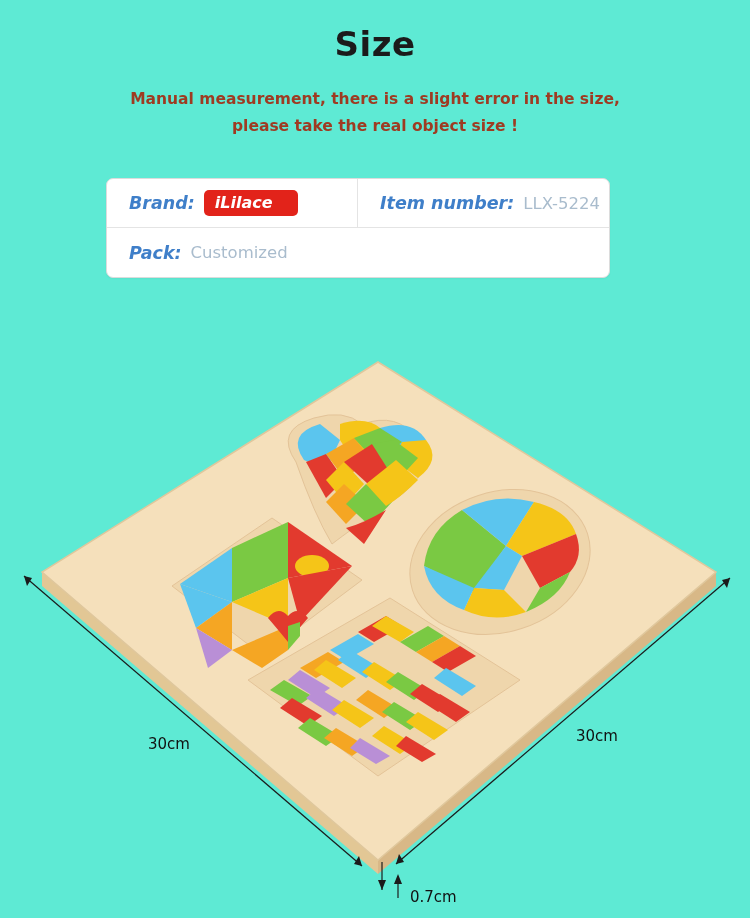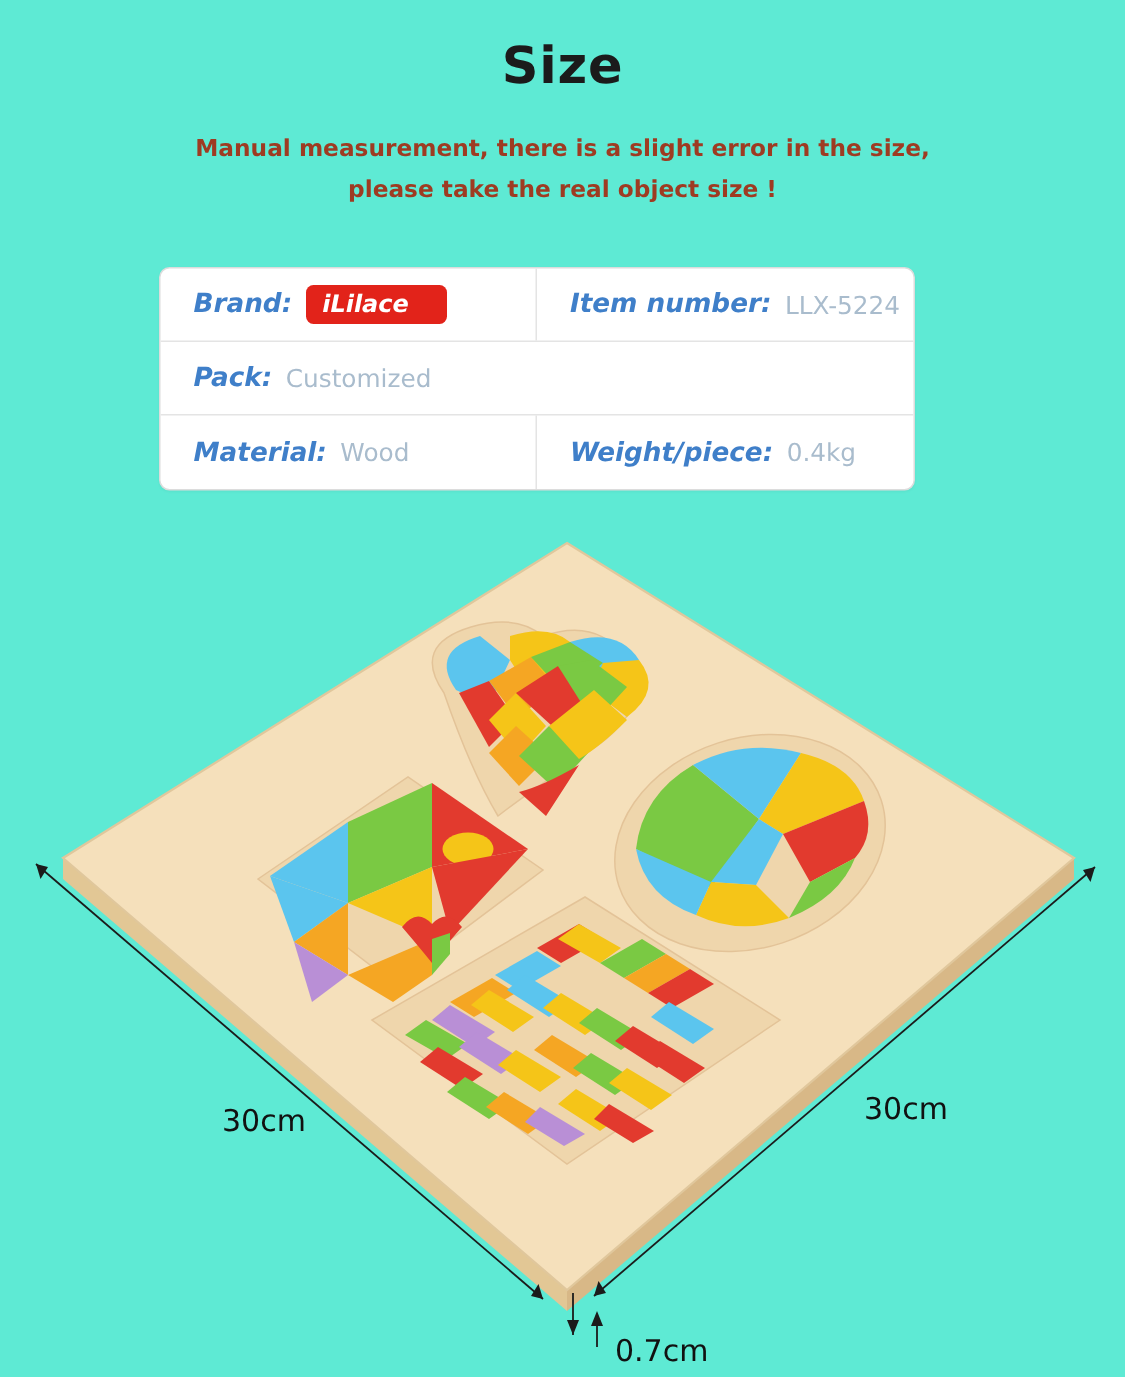--- a/index.html
+++ b/index.html
@@ -97,21 +97,21 @@
     position: absolute;
     left: 0;
     top: 350px;
     width: 750px;
     height: 568px;
   }
 
   
   .dim {
     position: absolute;
-    font-size: 20px;
+    font-size: 15px;
     color: #111;
     font-family: "DejaVu Sans", sans-serif;
   }
   .dim-left  { left: 148px; top: 735px; }
   .dim-right { left: 576px; top: 727px; }
   .dim-thick { left: 362px; top: 888px; margin-left: 48px; }
 
   svg.scene { position: absolute; left: 0; top: 0; }
 </style>
 </head>
@@ -138,30 +138,20 @@
       </div>
     </div>
 
     <div class="spec-row">
       <div class="spec-cell">
         <span class="spec-label">Pack:</span>
         <span class="spec-value">Customized</span>
       </div>
     </div>
 
-    <div class="spec-row">
-      <div class="spec-cell left">
-        <span class="spec-label">Material:</span>
-        <span class="spec-value">Wood</span>
-      </div>
-      <div class="spec-cell">
-        <span class="spec-label">Weight/piece:</span>
-        <span class="spec-value">0.4kg</span>
-      </div>
-    </div>
 
   </div>
 
   <div class="product-area">
     <svg class="scene" width="750" height="568" viewBox="0 0 750 568">
 
       <polygon points="42,222 378,510 378,524 42,236" fill="#e2c795"></polygon>
       <polygon points="378,510 716,222 716,236 378,524" fill="#d8b887"></polygon>
 
       <polygon points="378,12 716,222 378,510 42,222" fill="#f5e0bb" stroke="#e0c79c" stroke-width="1.5"></polygon>

